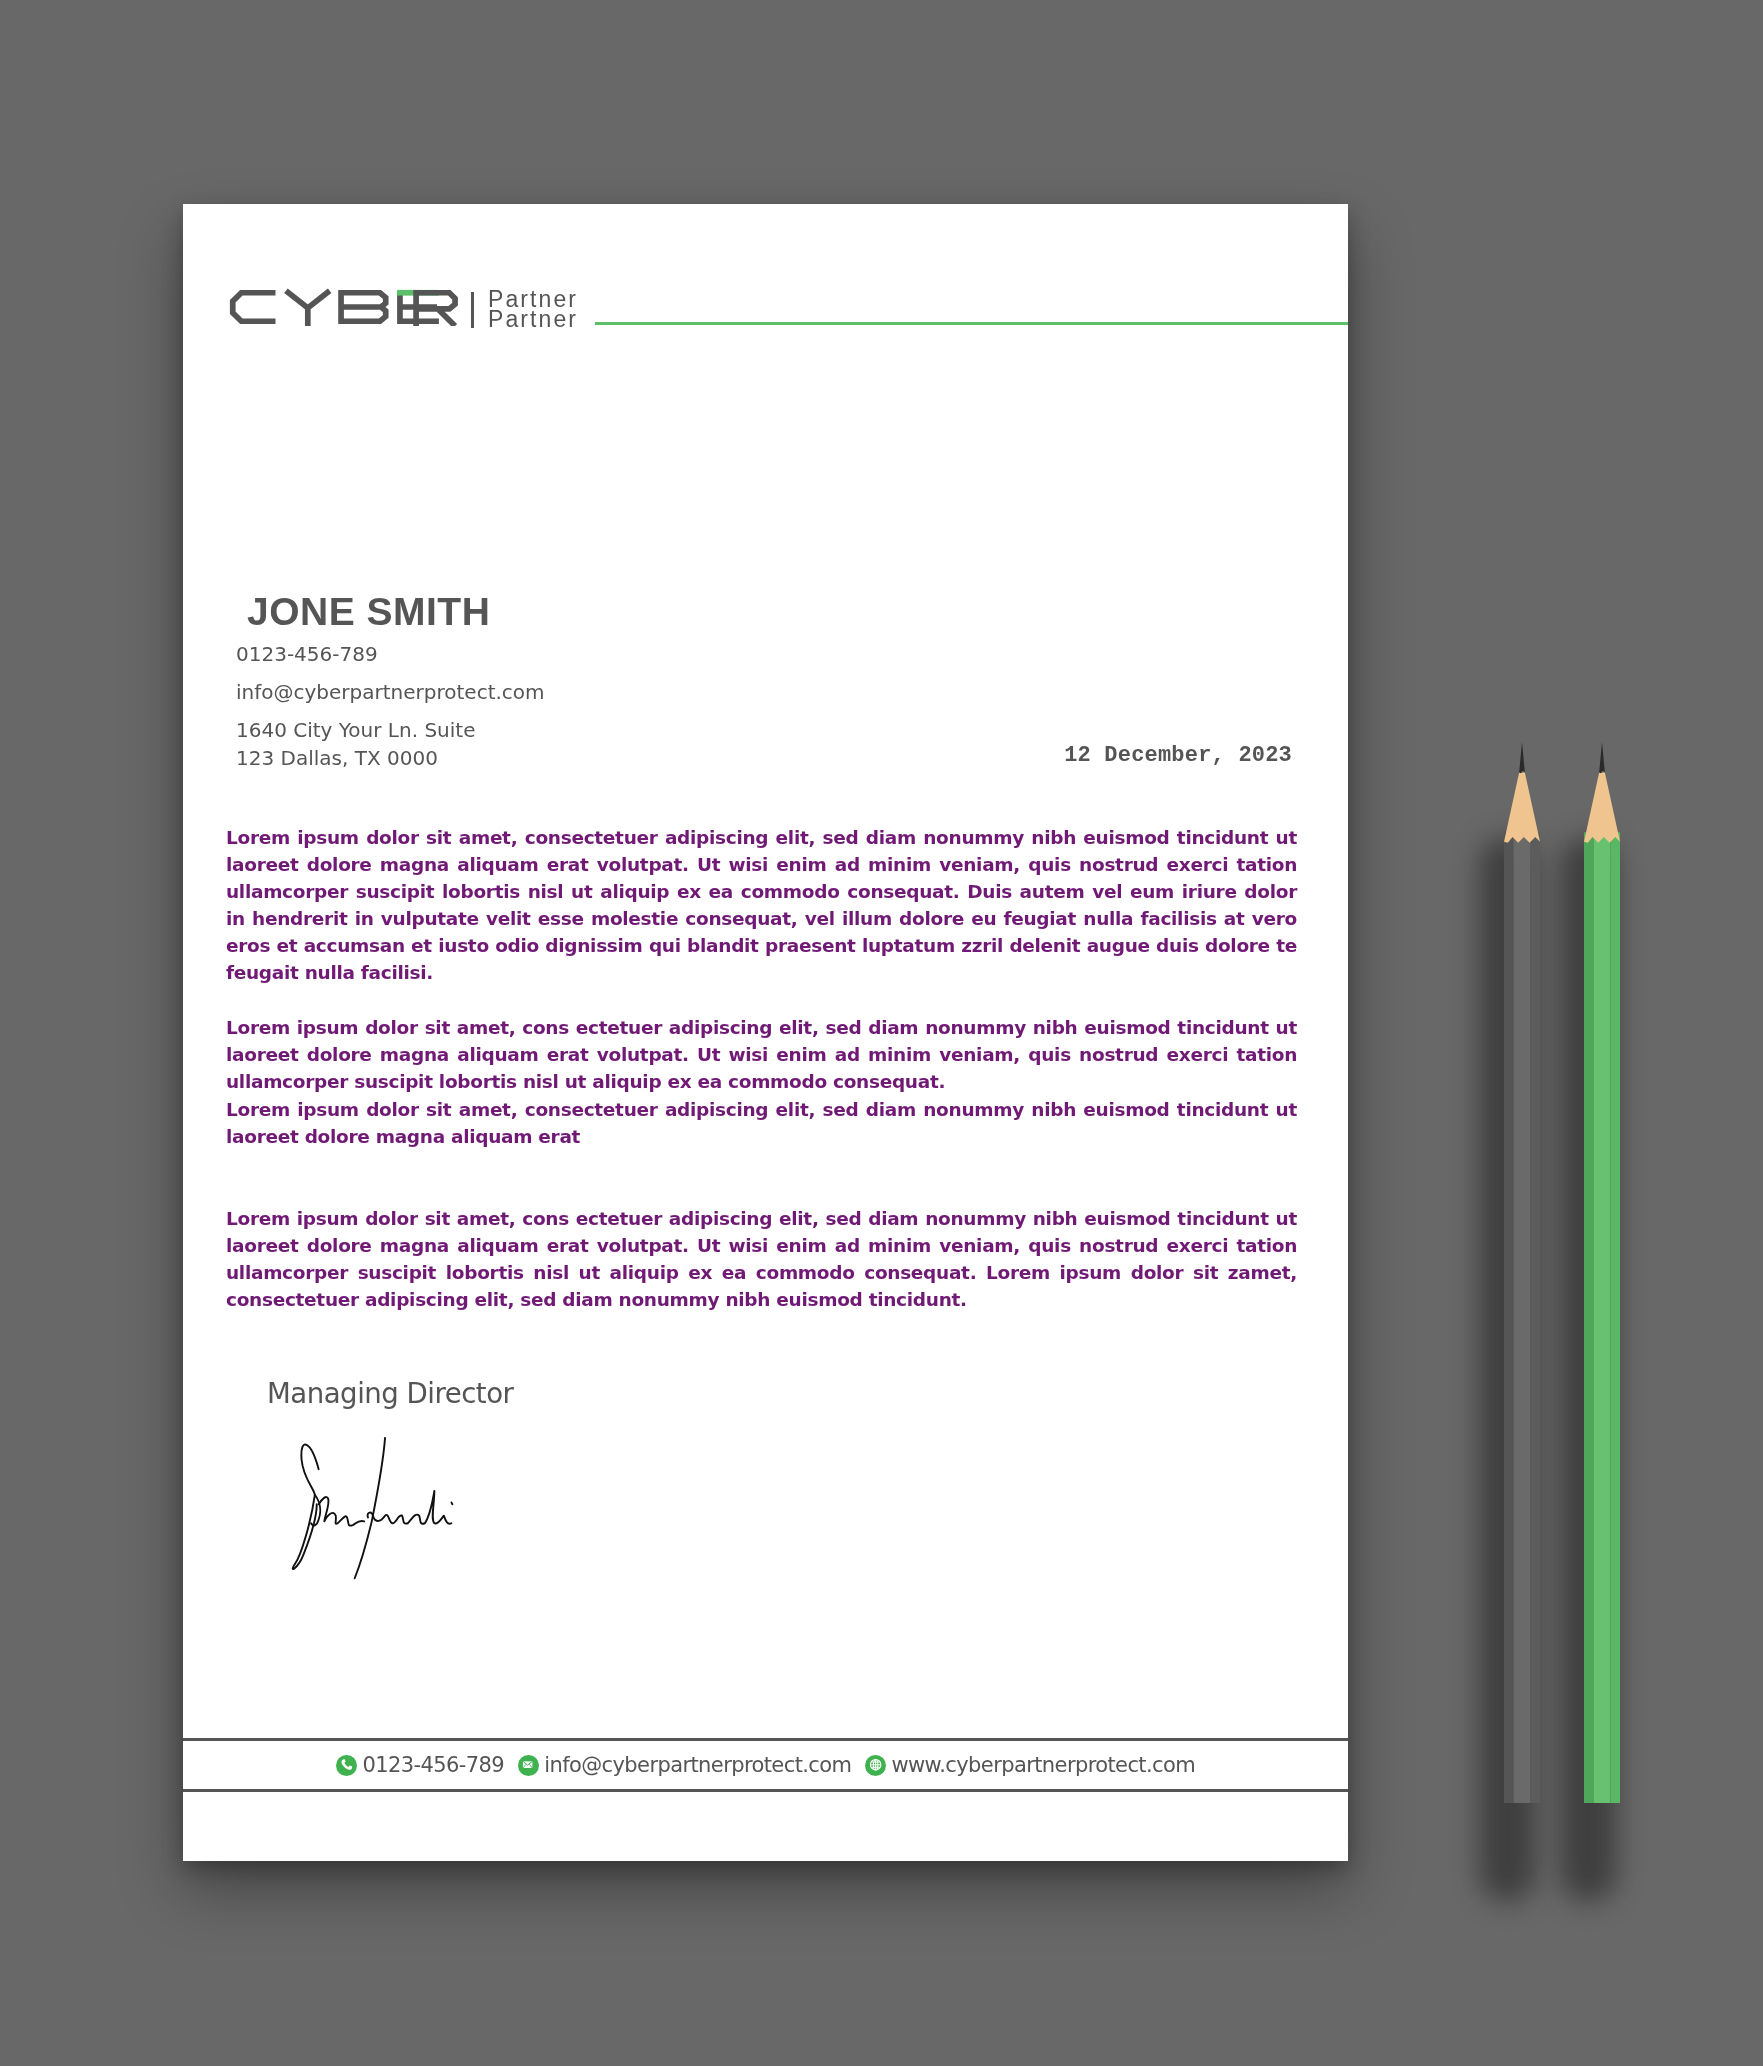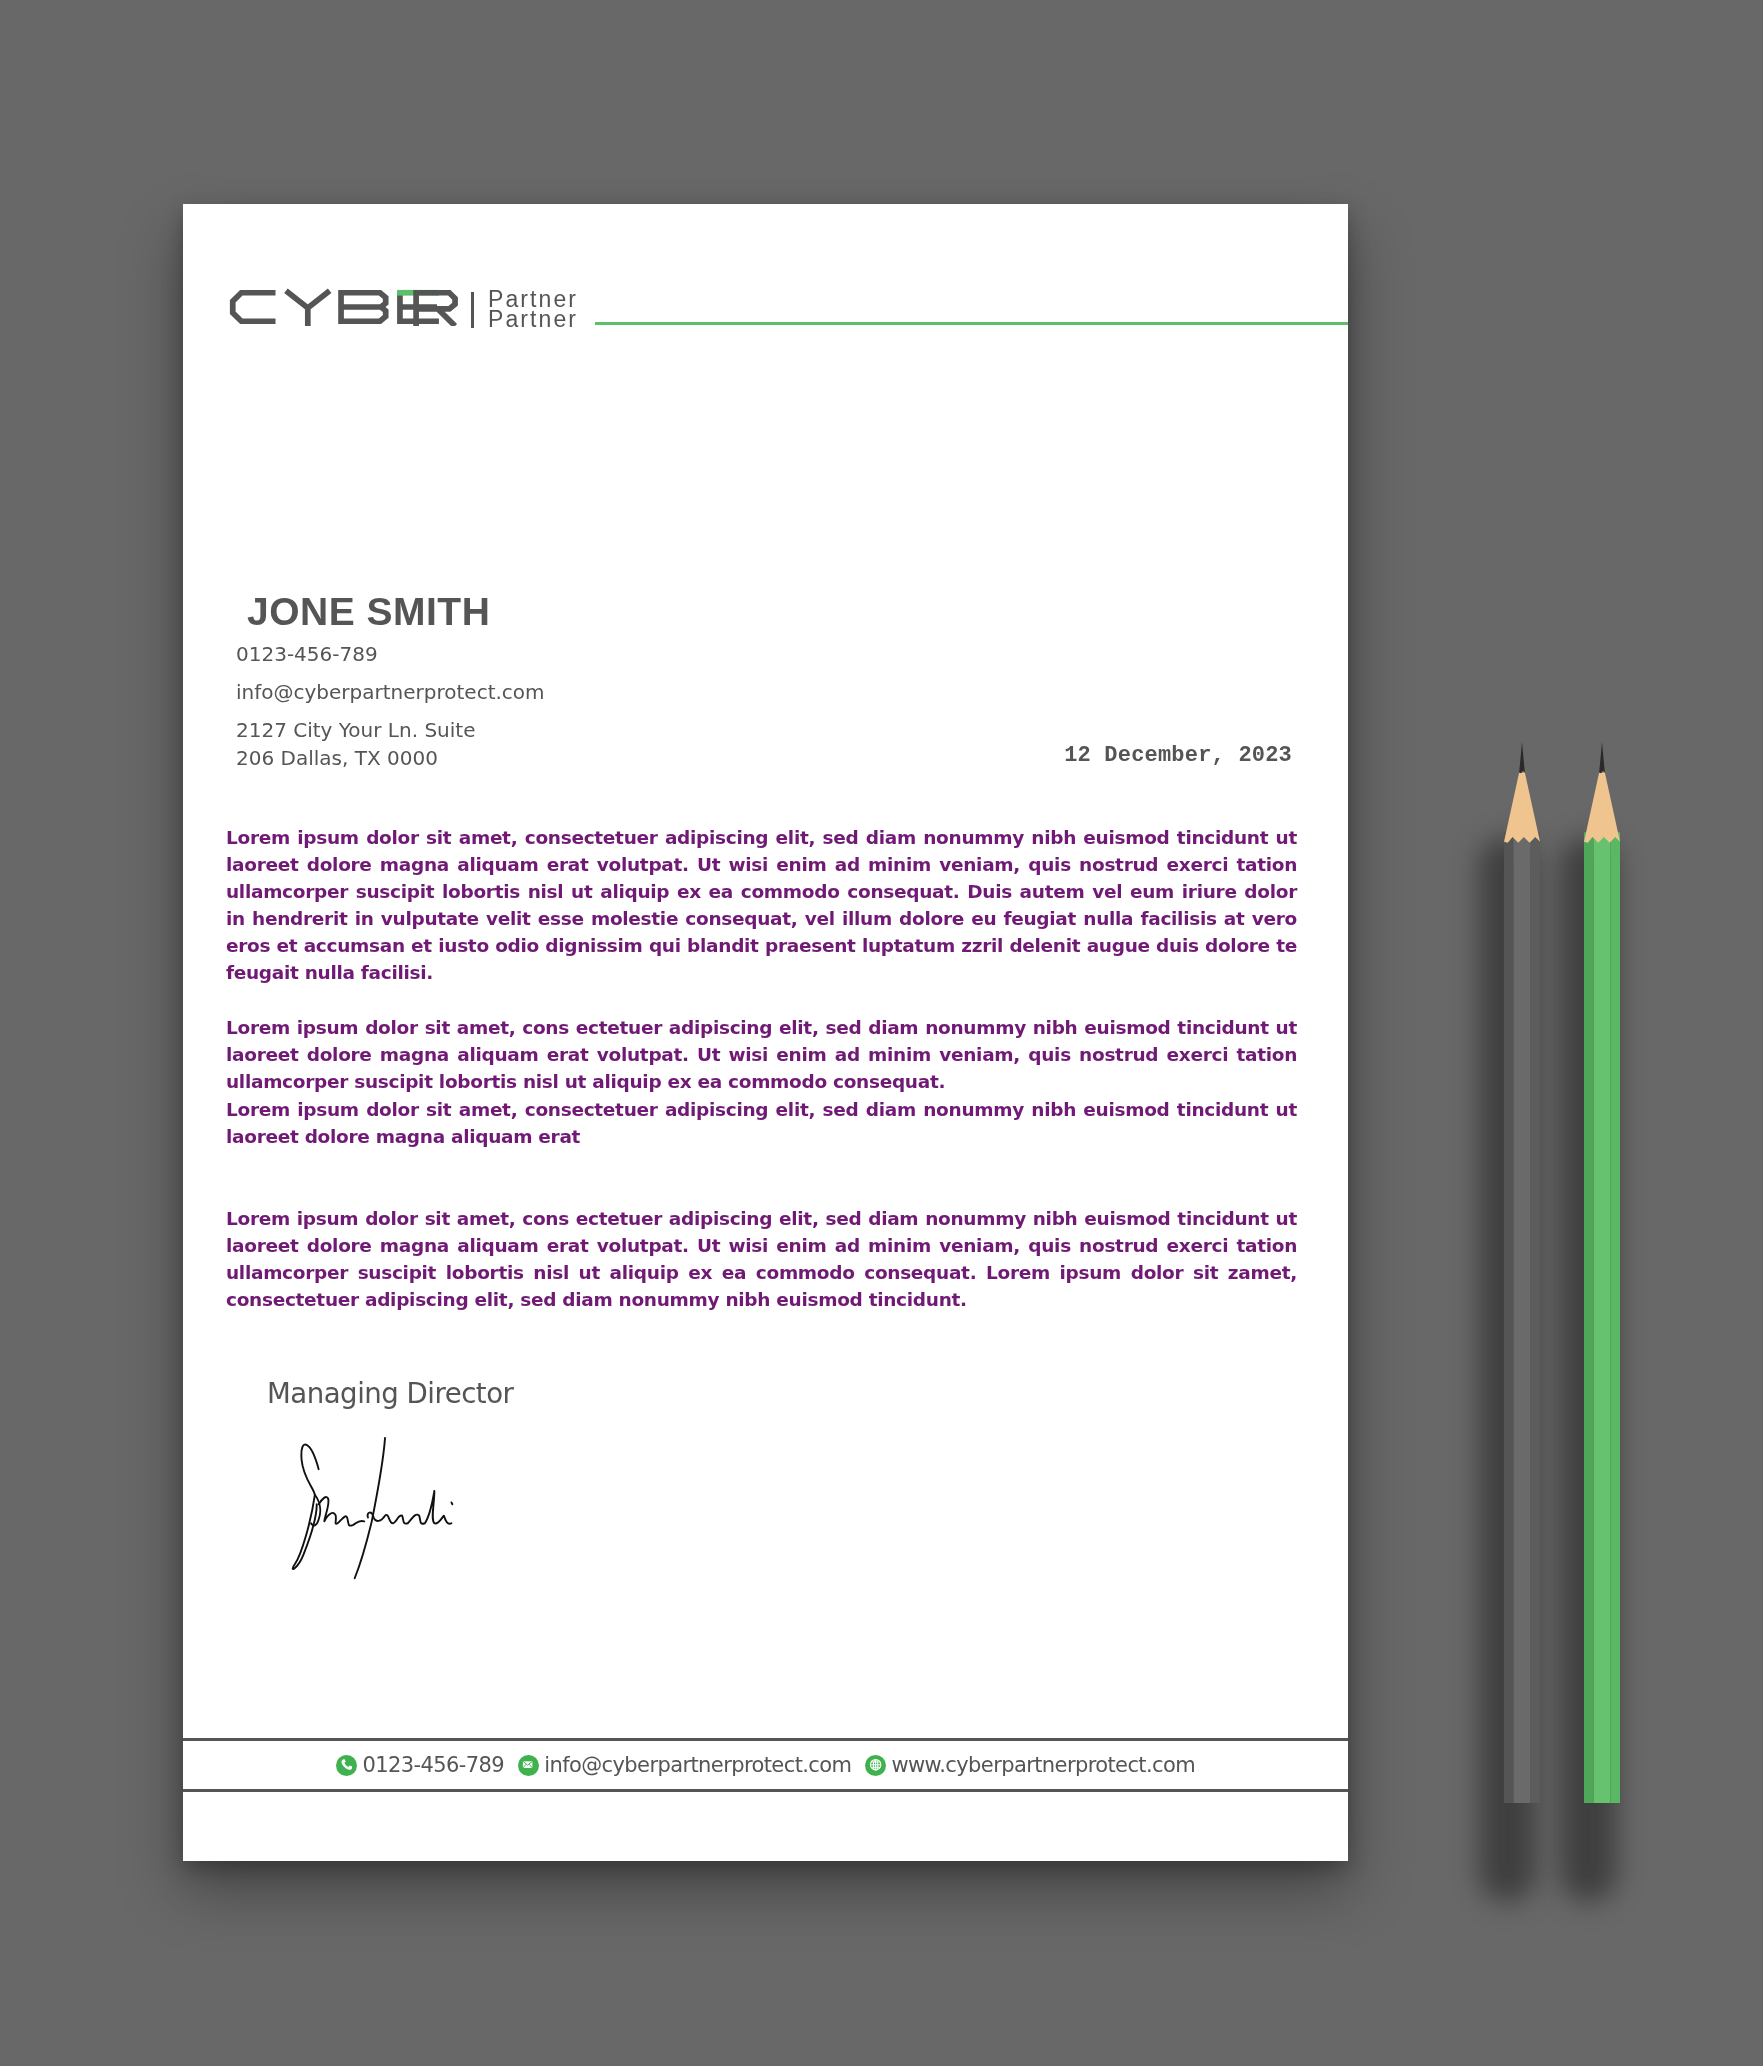--- a/index.html
+++ b/index.html
@@ -101,22 +101,22 @@
   <div class="abs logo-divider"></div>
   <div class="abs logo-sub">
     <div>Partner</div>
     <div>Partner</div>
   </div>
   <div class="abs header-rule"></div>
 
   <div class="abs name">JONE SMITH</div>
   <div class="abs contact" style="top:436px;">0123-456-789</div>
   <div class="abs contact" style="top:474px;">info@cyberpartnerprotect.com</div>
-  <div class="abs contact" style="top:512px;">2127 City Your Ln. Suite</div>
-  <div class="abs contact" style="top:540px;">206 Dallas, TX 0000</div>
+  <div class="abs contact" style="top:512px;">1640 City Your Ln. Suite</div>
+  <div class="abs contact" style="top:540px;">123 Dallas, TX 0000</div>
 
   <div class="abs date">12 December, 2023</div>
 
   <div class="abs para" style="top:620px;">Lorem ipsum dolor sit amet, consectetuer adipiscing elit, sed diam nonummy nibh euismod tincidunt ut laoreet dolore magna aliquam erat volutpat. Ut wisi enim ad minim veniam, quis nostrud exerci tation ulla­mcorper suscipit lobortis nisl ut aliquip ex ea commodo consequat. Duis autem vel eum iriure dolor in hen­drerit in vulputate velit esse molestie consequat, vel illum dolore eu feugiat nulla facilisis at vero eros et accumsan et iusto odio dignissim qui blandit praesent luptatum zzril delenit augue duis dolore te feugait nulla facilisi.</div>
   <div class="abs para" style="top:810px;">Lorem ipsum dolor sit amet, cons ectetuer adipiscing elit, sed diam nonummy nibh euismod tincidunt ut laoreet dolore magna aliquam erat volutpat. Ut wisi enim ad minim veniam, quis nostrud exerci tation ulla­mcorper suscipit lobortis nisl ut aliquip ex ea commodo consequat.</div>
   <div class="abs para" style="top:892px;">Lorem ipsum dolor sit amet, consectetuer adipiscing elit, sed diam nonummy nibh euismod tincidunt ut laoreet dolore magna aliquam erat</div>
   <div class="abs para" style="top:1001px;">Lorem ipsum dolor sit amet, cons ectetuer adipiscing elit, sed diam nonummy nibh euismod tincidunt ut laoreet dolore magna aliquam erat volutpat. Ut wisi enim ad minim veniam, quis nostrud exerci tation ulla­mcorper suscipit lobortis nisl ut aliquip ex ea commodo consequat. Lorem ipsum dolor sit zamet, consec­tetuer adipiscing elit, sed diam nonummy nibh euismod tincidunt.</div>
 
   <div class="abs title">Managing Director</div>
   <svg class="abs signature" viewBox="0 0 240 155">

